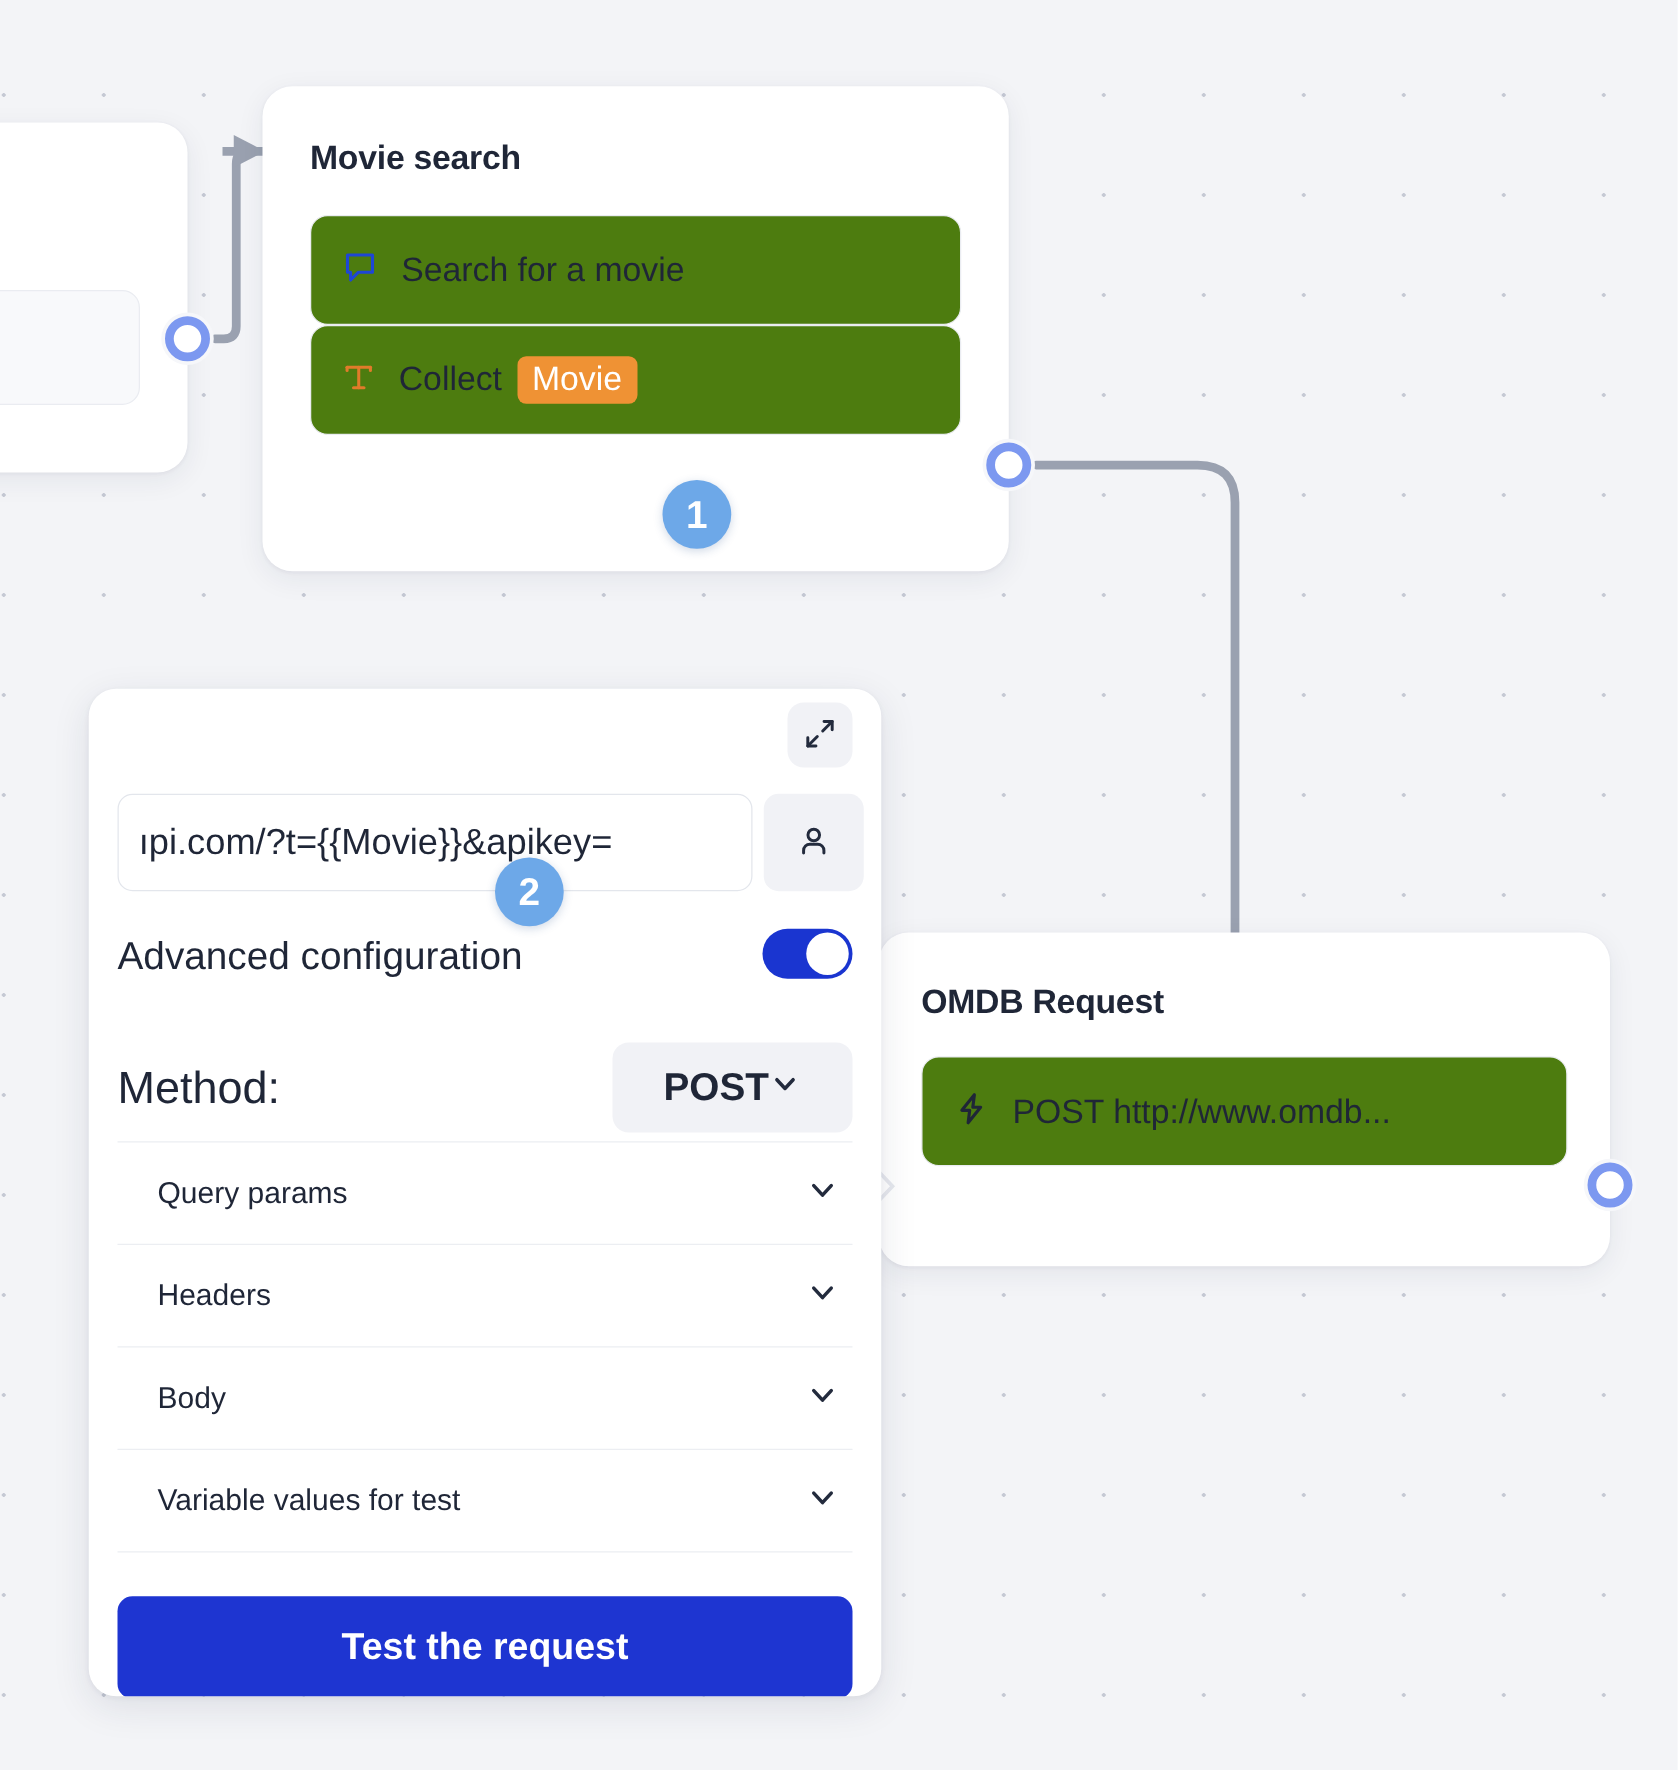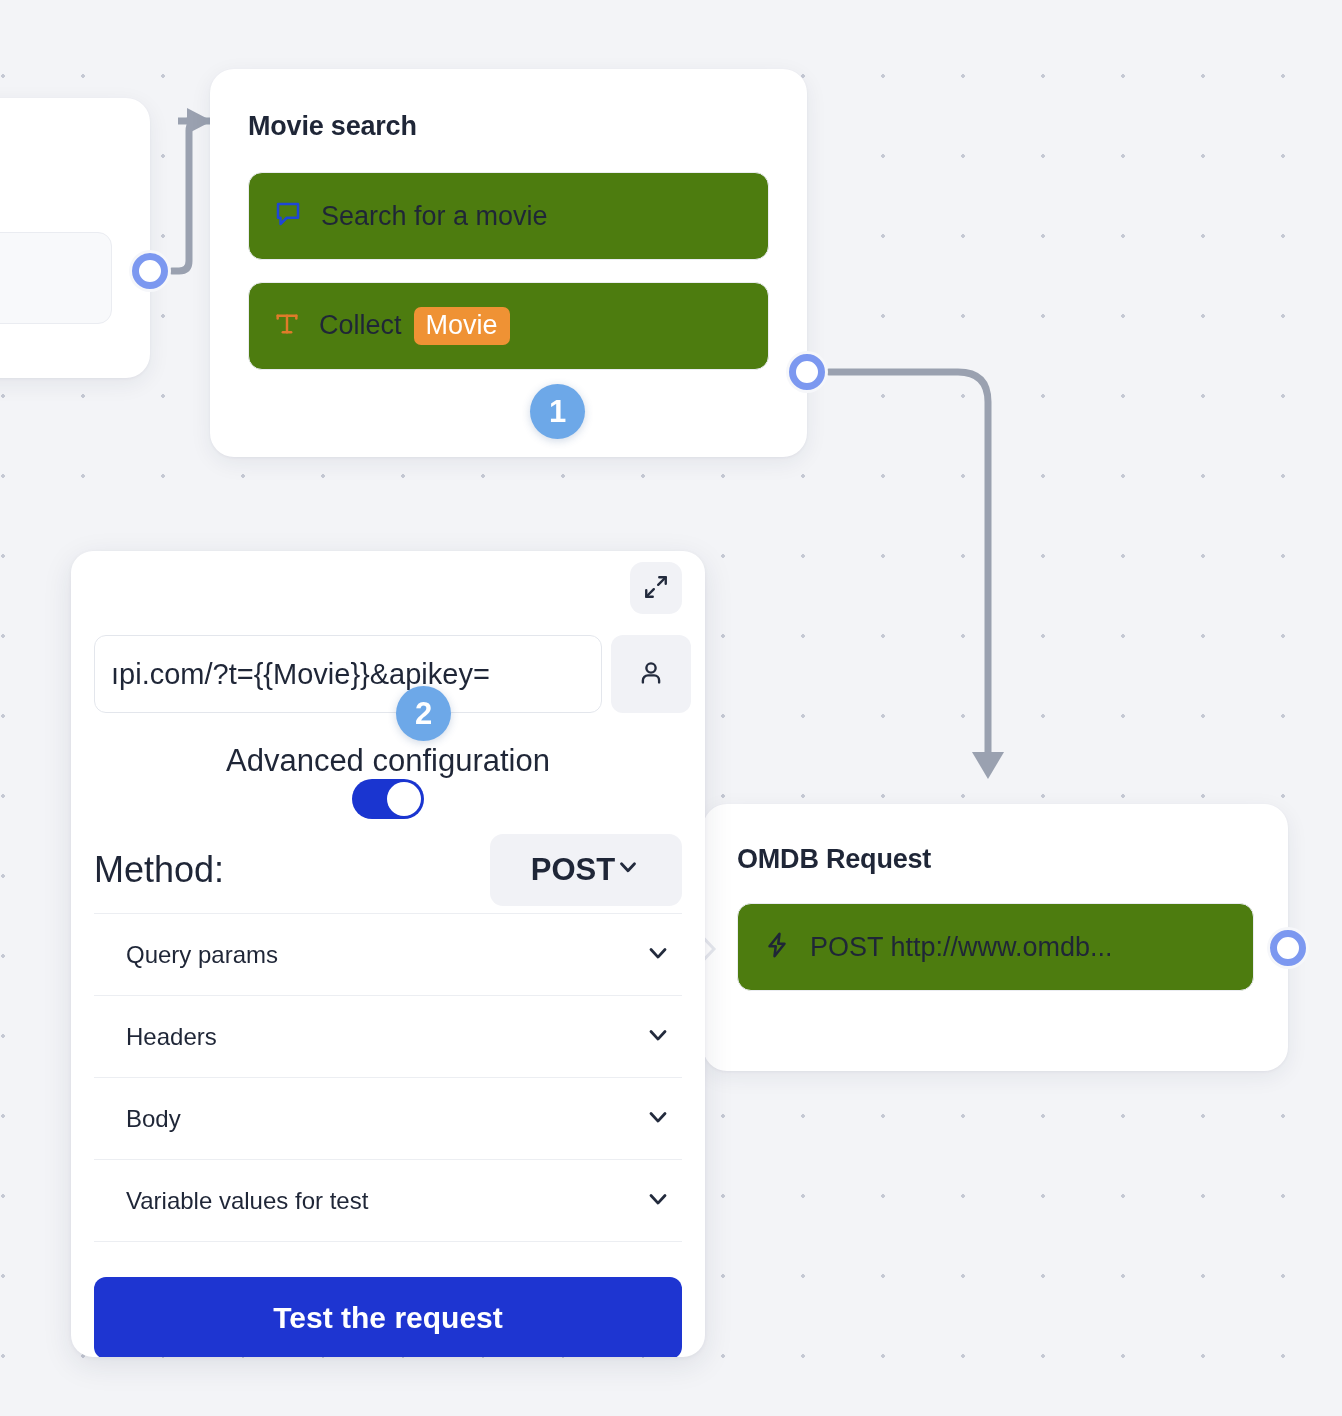--- a/index.html
+++ b/index.html
@@ -89,26 +89,26 @@
 
   
   #node-movie-search {
     left: 210px;
     top: 69px;
     width: 597px;
     height: 388px;
     padding: 42px 38px;
   }
   #node-movie-search .node-title { margin-bottom: 30px; }
-  #node-movie-search .node-row + .node-row { margin-top: 22px; }
+  #node-movie-search .node-row + .node-row { }
 
   
   #node-omdb {
     left: 703px;
-    top: 804px;
+    top: 746px;
     width: 585px;
     height: 267px;
     padding: 40px 34px;
   }
   #node-omdb .node-title { margin-bottom: 28px; }
 
   
   .port {
     position: absolute;
     width: 42px;
@@ -228,23 +228,22 @@
     justify-content: center;
     cursor: pointer;
   }
 
   .adv-row {
     position: absolute;
     left: 23px;
     top: 192px;
     width: 588px;
     display: flex;
-    align-items: center;
+    align-items: flex-end;
     justify-content: space-between;
-    flex-direction: column;
   }
   .adv-label {
     font-size: 31px;
     color: #1f2637;
   }
   .toggle {
     width: 72px;
     height: 40px;
     border-radius: 20px;
     background: #1a35d0;

